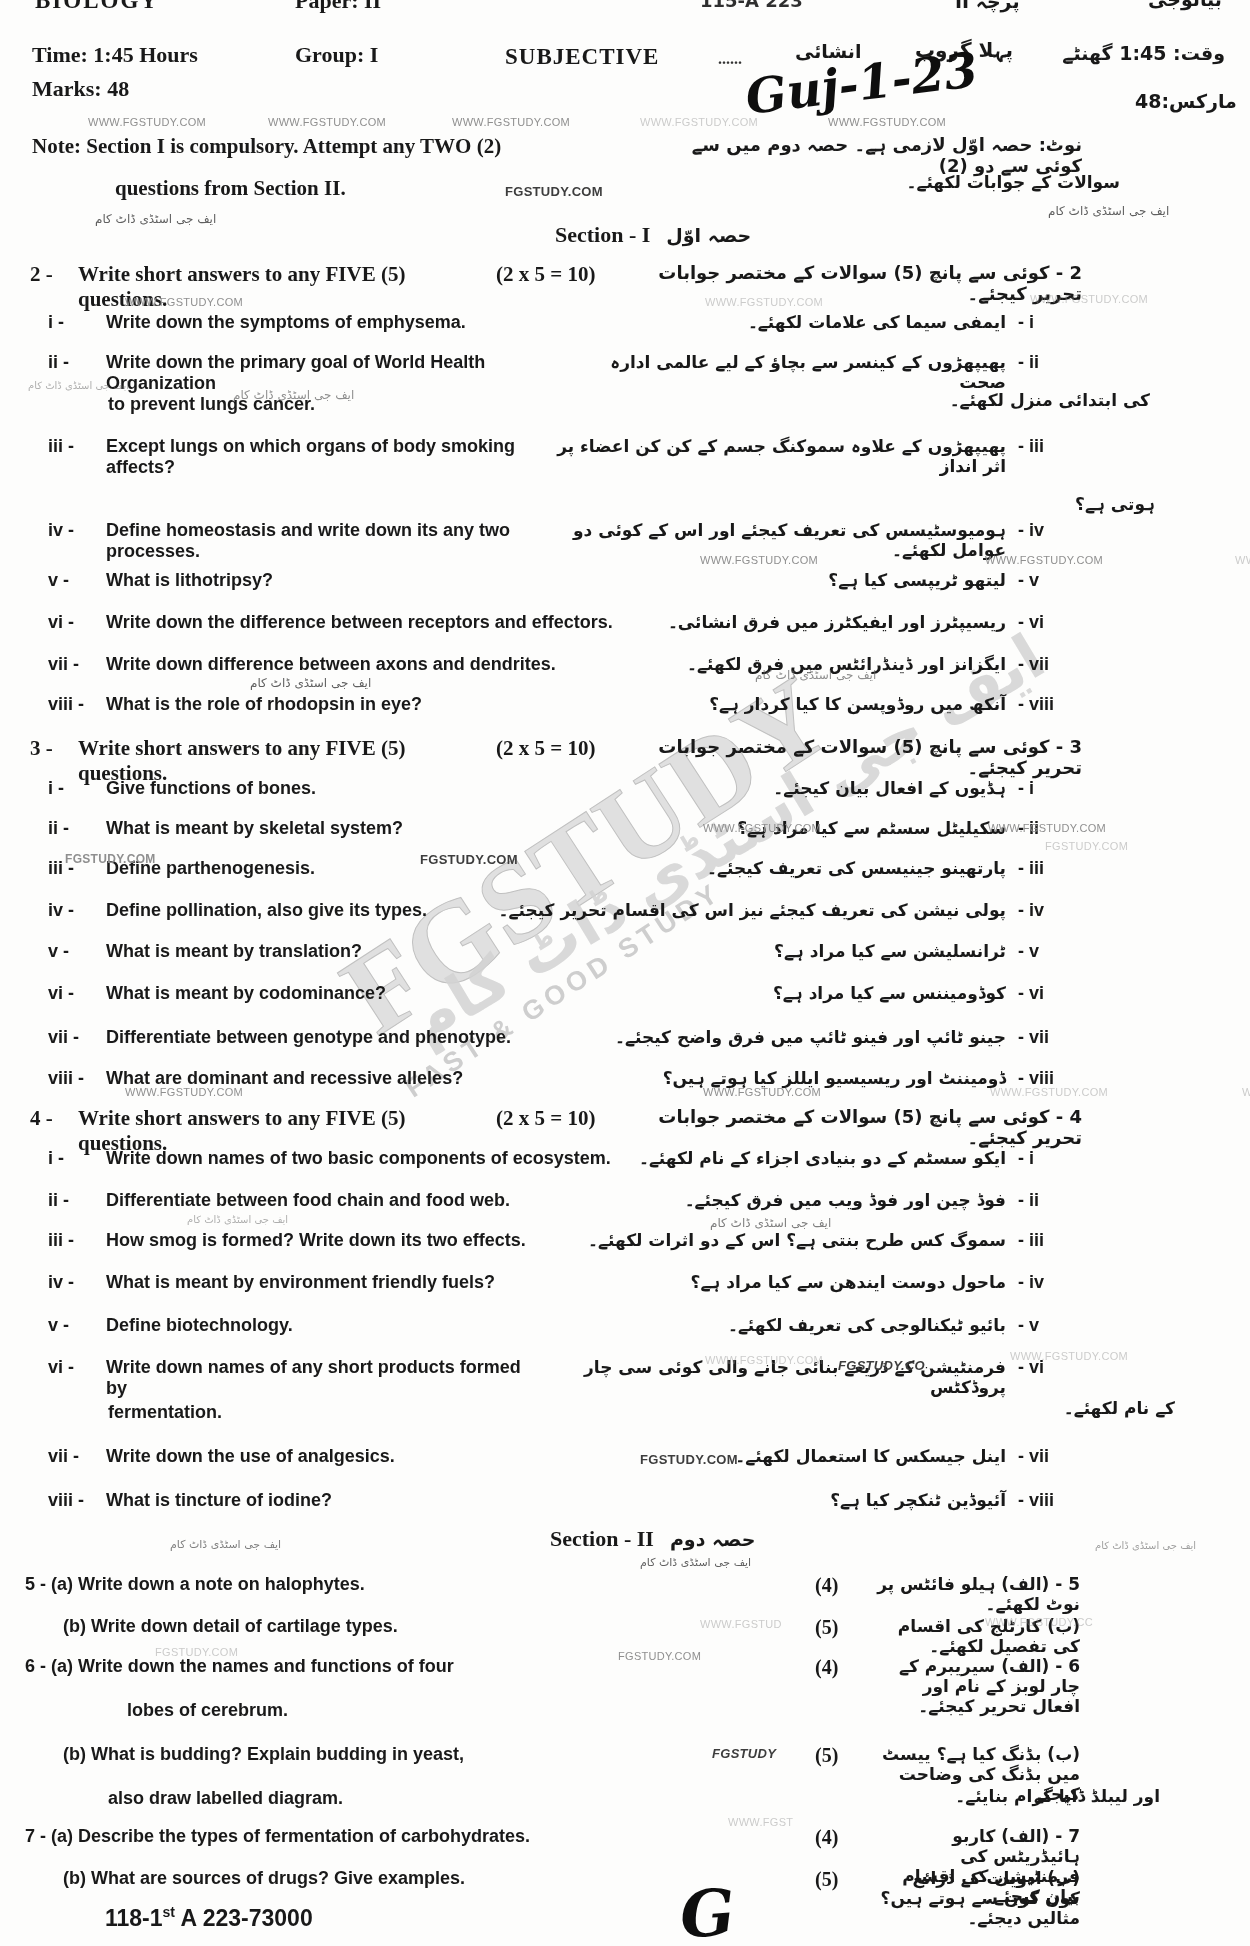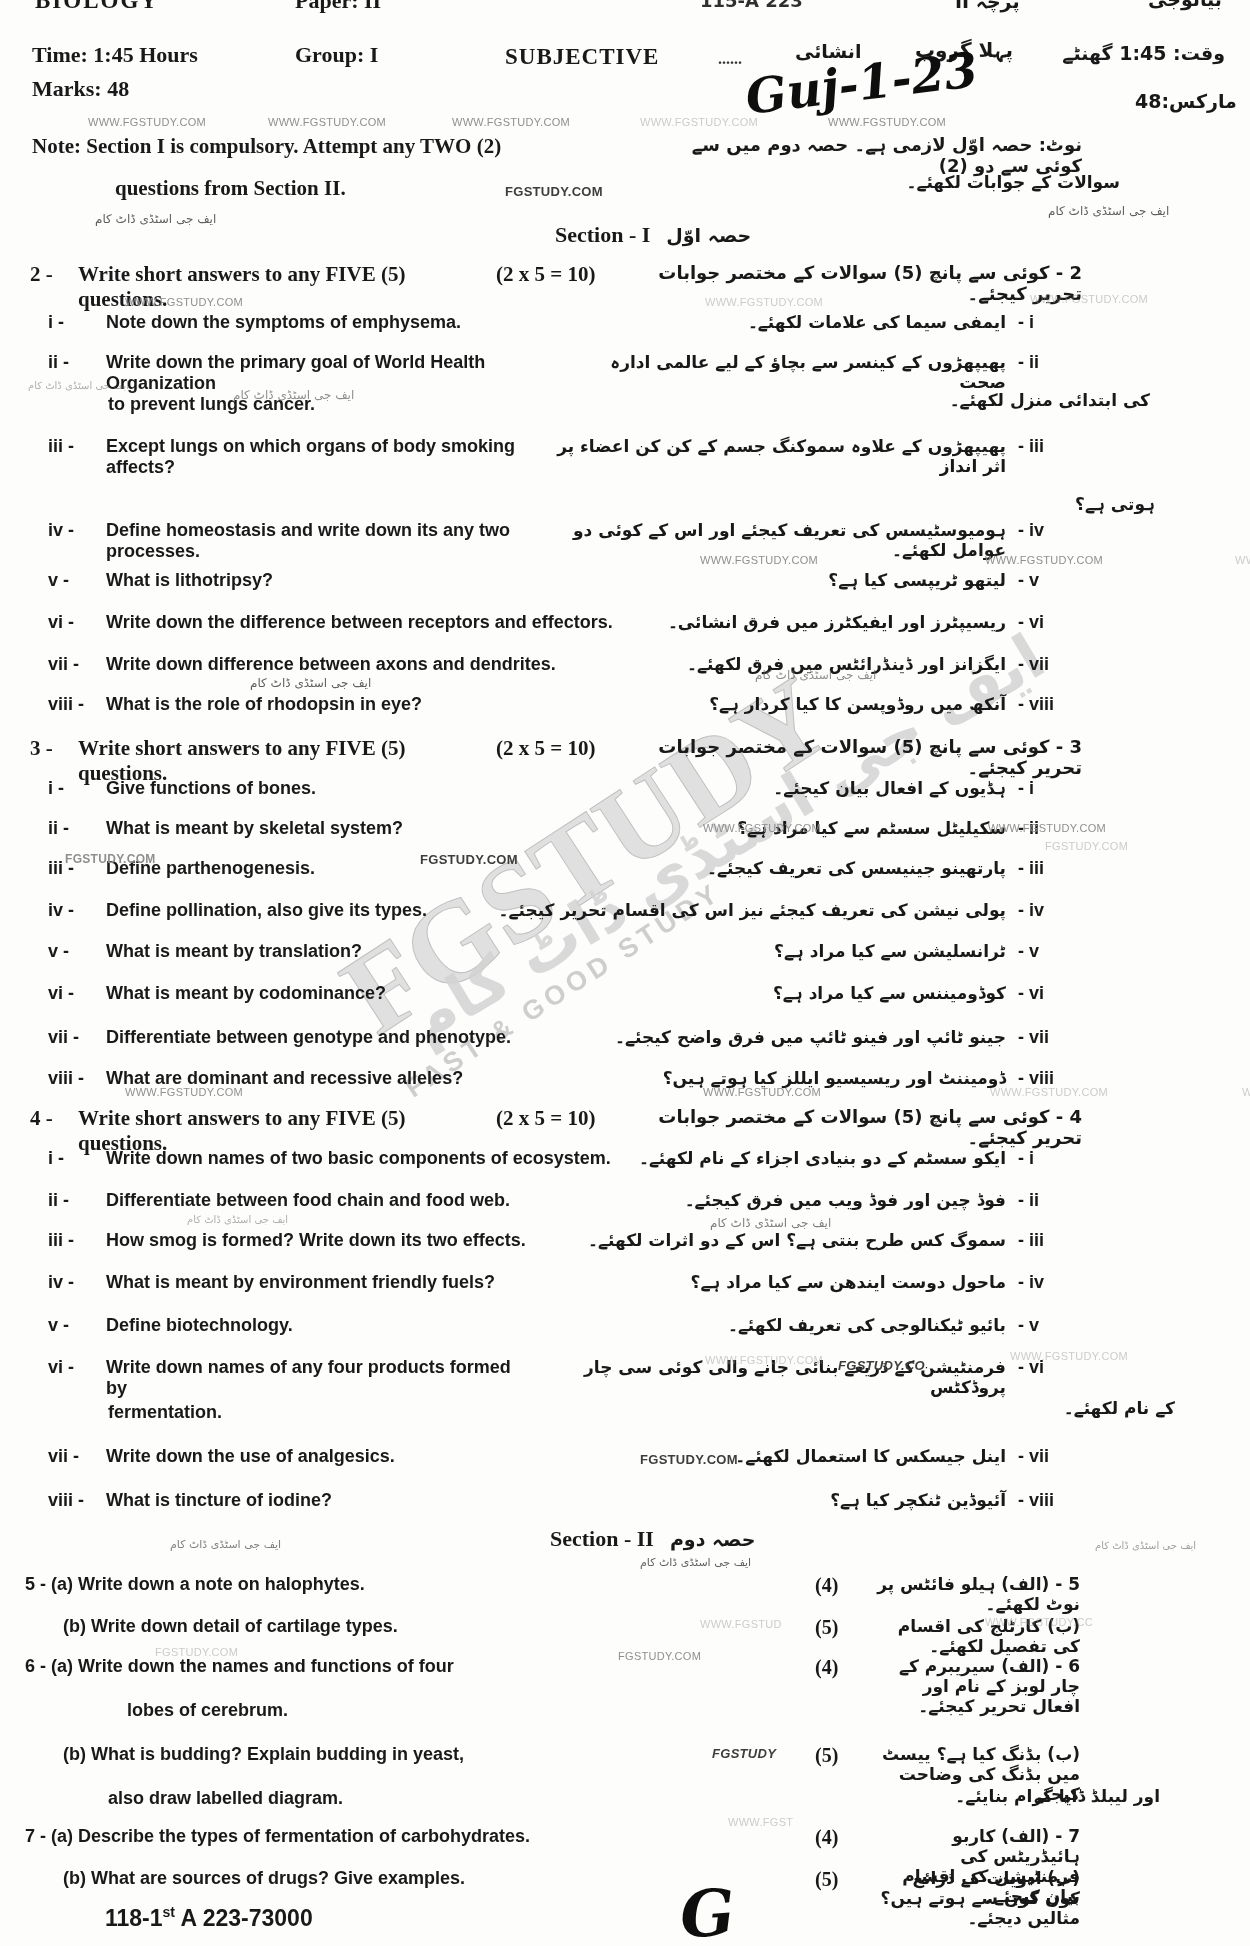--- a/index.html
+++ b/index.html
@@ -86,21 +86,21 @@
     <span class="hs mk">(2 x 5 = 10)</span>
     <span class="sp"></span>
     <span class="ur urh">2 - کوئی سے پانچ (5) سوالات کے مختصر جوابات تحریر کیجئے۔</span>
   </div>
   <span class="wm" style="left:125px;top:296px;">WWW.FGSTUDY.COM</span>
   <span class="wm f45" style="left:705px;top:296px;">WWW.FGSTUDY.COM</span>
   <span class="wm f45" style="left:1030px;top:293px;">WWW.FGSTUDY.COM</span>
 
   <div class="row" style="top:312px;">
     <span class="it rn">i -</span>
-    <span class="it">Note down the symptoms of emphysema.</span>
+    <span class="it">Write down the symptoms of emphysema.</span>
     <span class="sp"></span>
     <span class="ur">ایمفی سیما کی علامات لکھئے۔</span>
     <span class="it rnu">- i</span>
   </div>
   <div class="row" style="top:352px;">
     <span class="it rn">ii -</span>
     <span class="it">Write down the primary goal of World Health Organization</span>
     <span class="sp"></span>
     <span class="ur">پھیپھڑوں کے کینسر سے بچاؤ کے لیے عالمی ادارہ صحت</span>
     <span class="it rnu">- ii</span>
@@ -272,21 +272,21 @@
   </div>
   <div class="row" style="top:1315px;">
     <span class="it rn">v -</span>
     <span class="it">Define biotechnology.</span>
     <span class="sp"></span>
     <span class="ur">بائیو ٹیکنالوجی کی تعریف لکھئے۔</span>
     <span class="it rnu">- v</span>
   </div>
   <div class="row" style="top:1357px;">
     <span class="it rn">vi -</span>
-    <span class="it">Write down names of any four products formed by</span>
+    <span class="it">Write down names of any short products formed by</span>
     <span class="sp"></span>
     <span class="ur">فرمنٹیشن کے ذریعے بنائی جانے والی کوئی سی چار پروڈکٹس</span>
     <span class="it rnu">- vi</span>
   </div>
   <span class="wm f45" style="left:705px;top:1354px;">WWW.FGSTUDY.COM</span>
   <span class="wm wmd" style="left:838px;top:1358px;font-style:italic;">FGSTUDY.CO</span>
   <span class="wm f45" style="left:1010px;top:1350px;">WWW.FGSTUDY.COM</span>
   <span class="cont it" style="left:108px;top:1402px;">fermentation.</span>
   <span class="ur2" style="right:75px;top:1398px;">کے نام لکھئے۔</span>
   <div class="row" style="top:1446px;">

